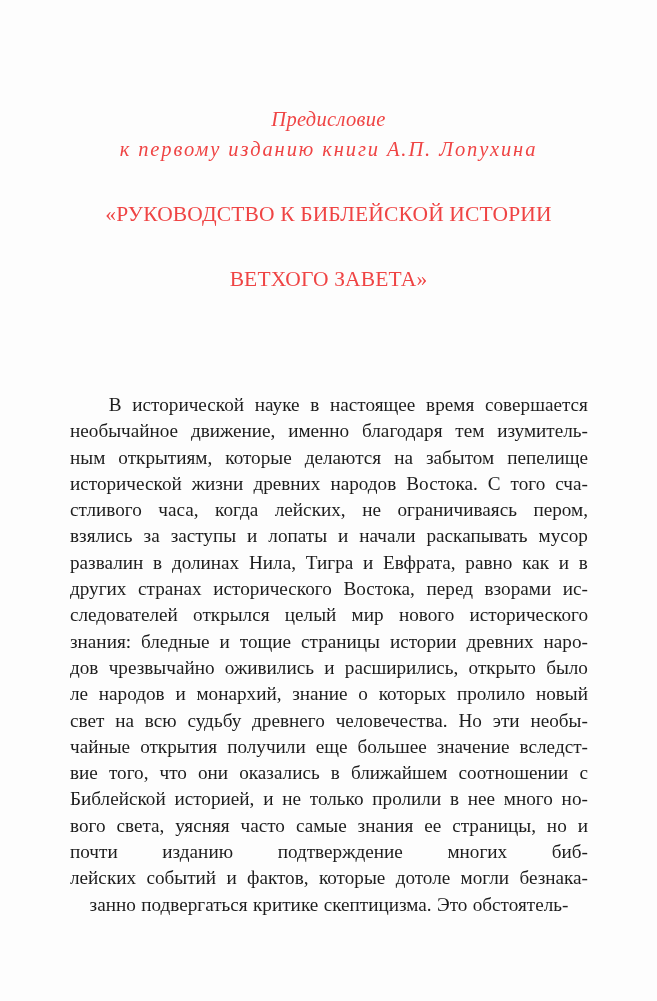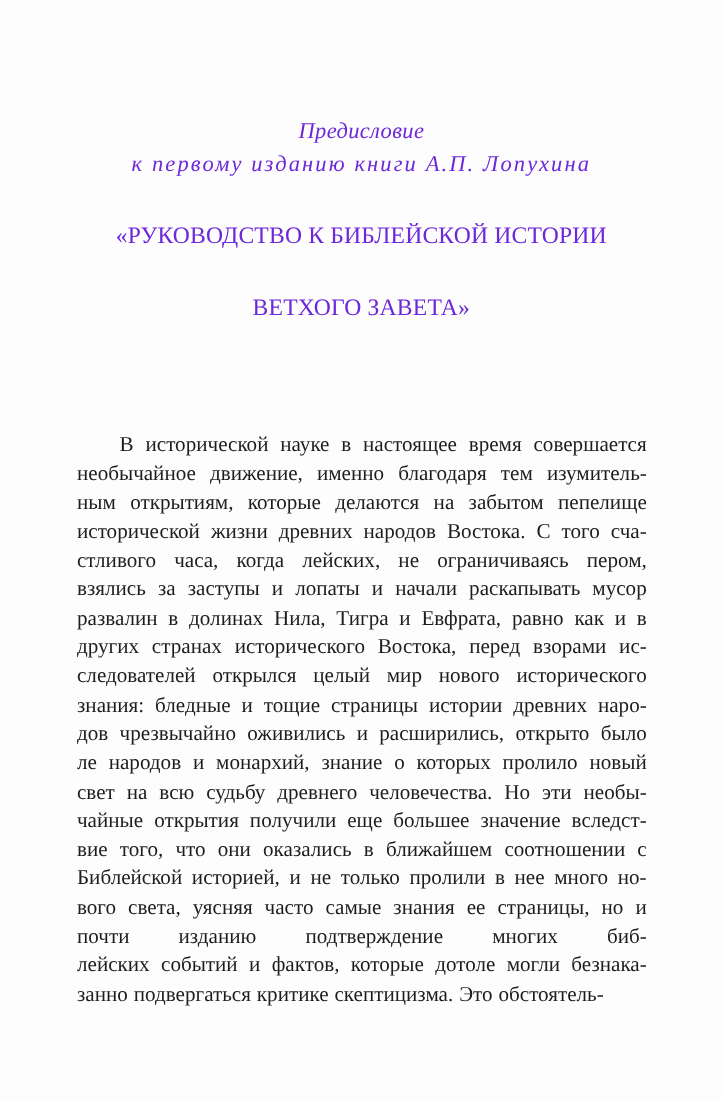--- a/index.html
+++ b/index.html
@@ -31,21 +31,21 @@
     position: absolute;
     left: 0;
     top: 104px;
     width: 657px;
     text-align: center;
   }
 
   .title-line {
     display: block;
     white-space: nowrap;
-    color: #6d28d9;
+    color: #ef4444;
   }
 
   .title-italic-1 {
     font-style: italic;
     font-size: 20.5px;
     line-height: 30px;
     letter-spacing: 0.3px;
   }
 
   .title-italic-2 {
@@ -80,21 +80,21 @@
     white-space: pre;
     overflow: hidden;
   }
 
   
   .body-line.justify {
     justify-content: space-between;
   }
   
   .body-line.ragged {
-    justify-content: flex-start;
+    justify-content: center;
   }
   .body-line.ragged .w + .w {
     margin-left: 0.28em;
   }
 
   
   .indent {
     display: inline-block;
     width: 28px;
     flex: 0 0 28px;

